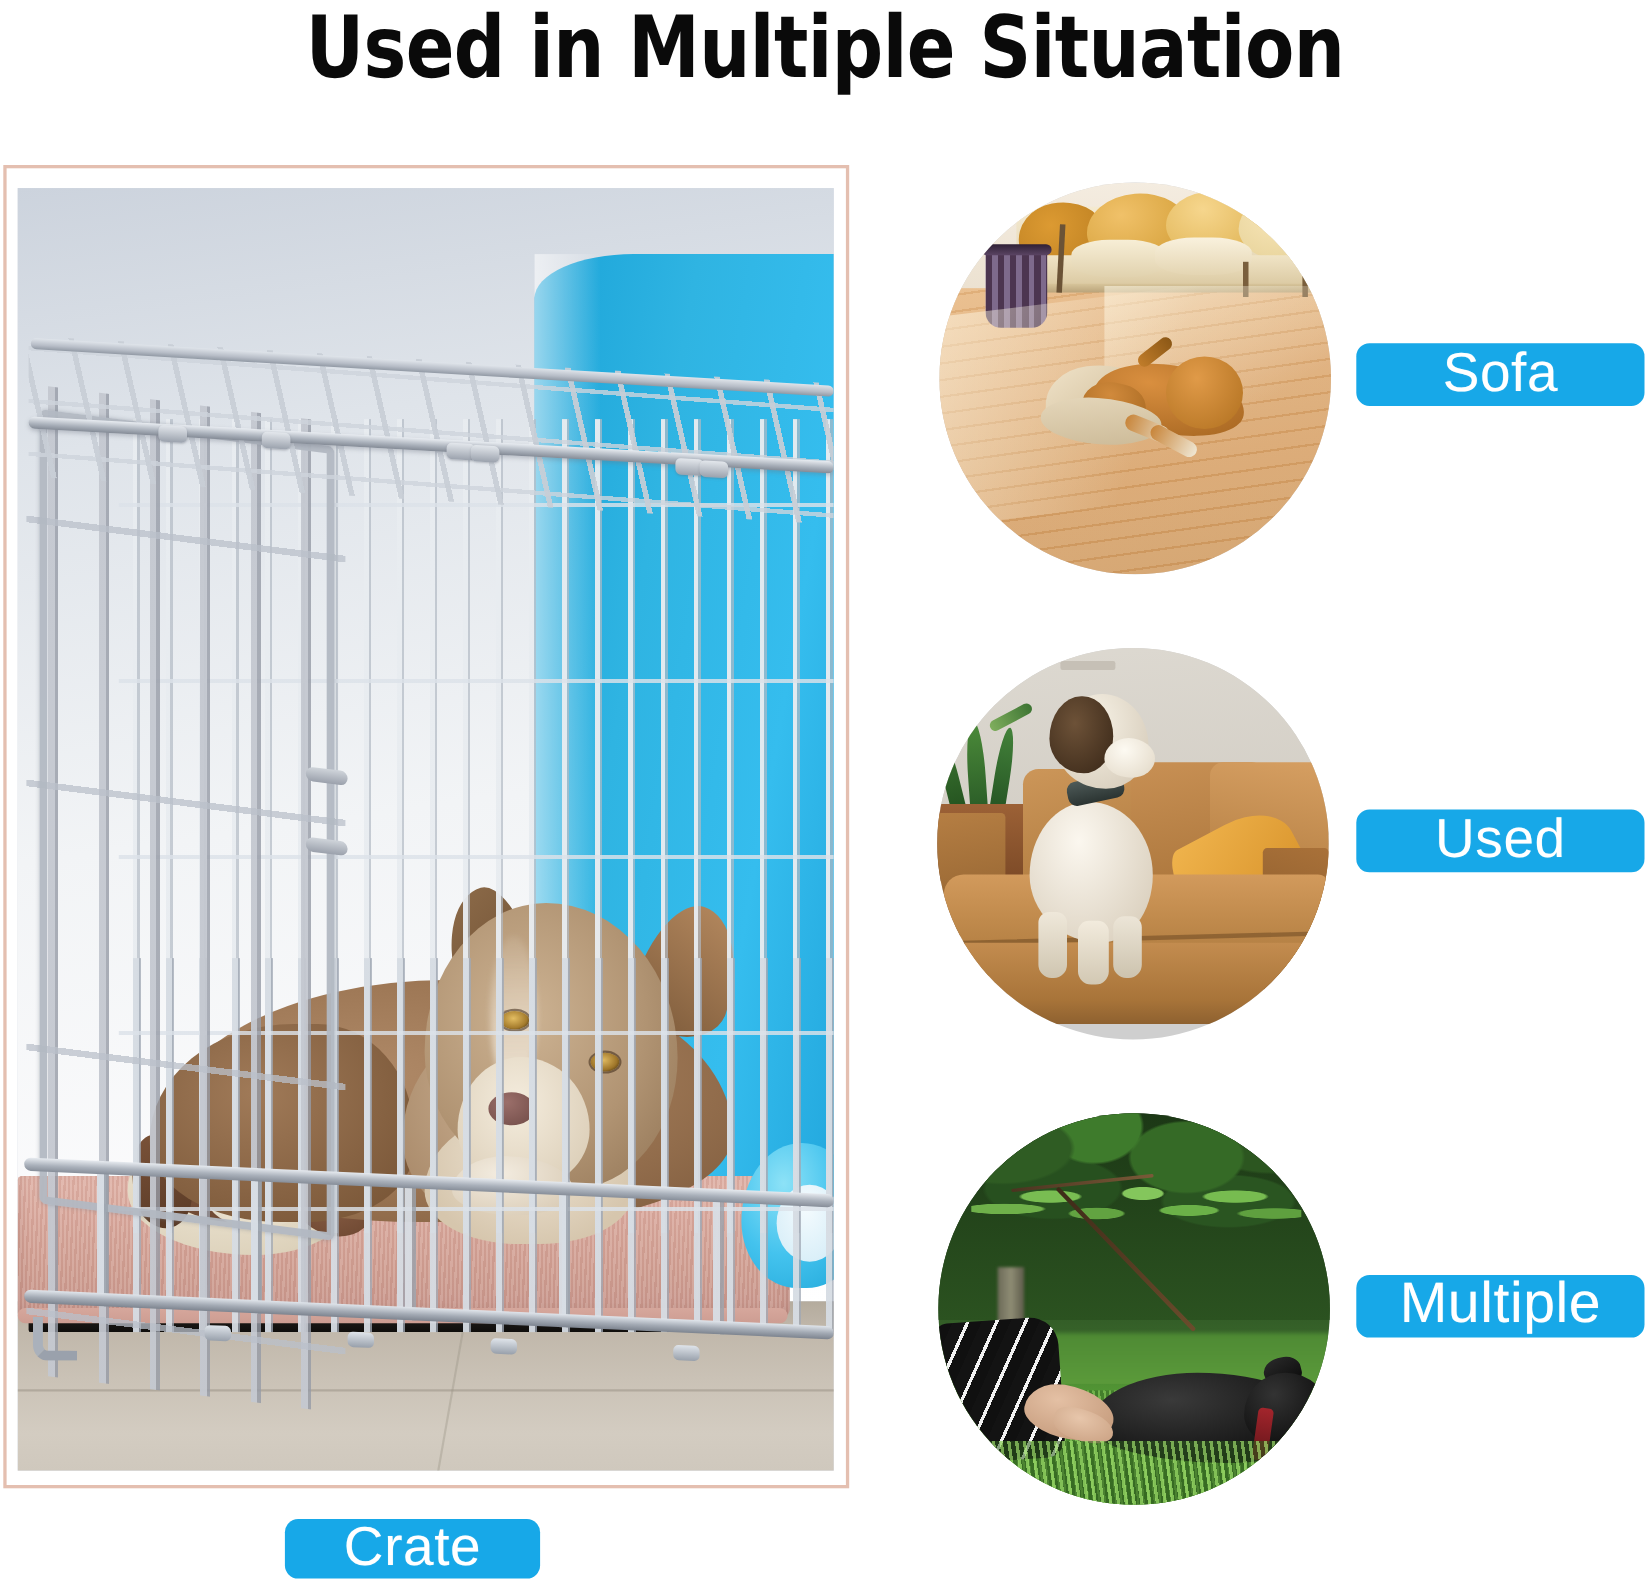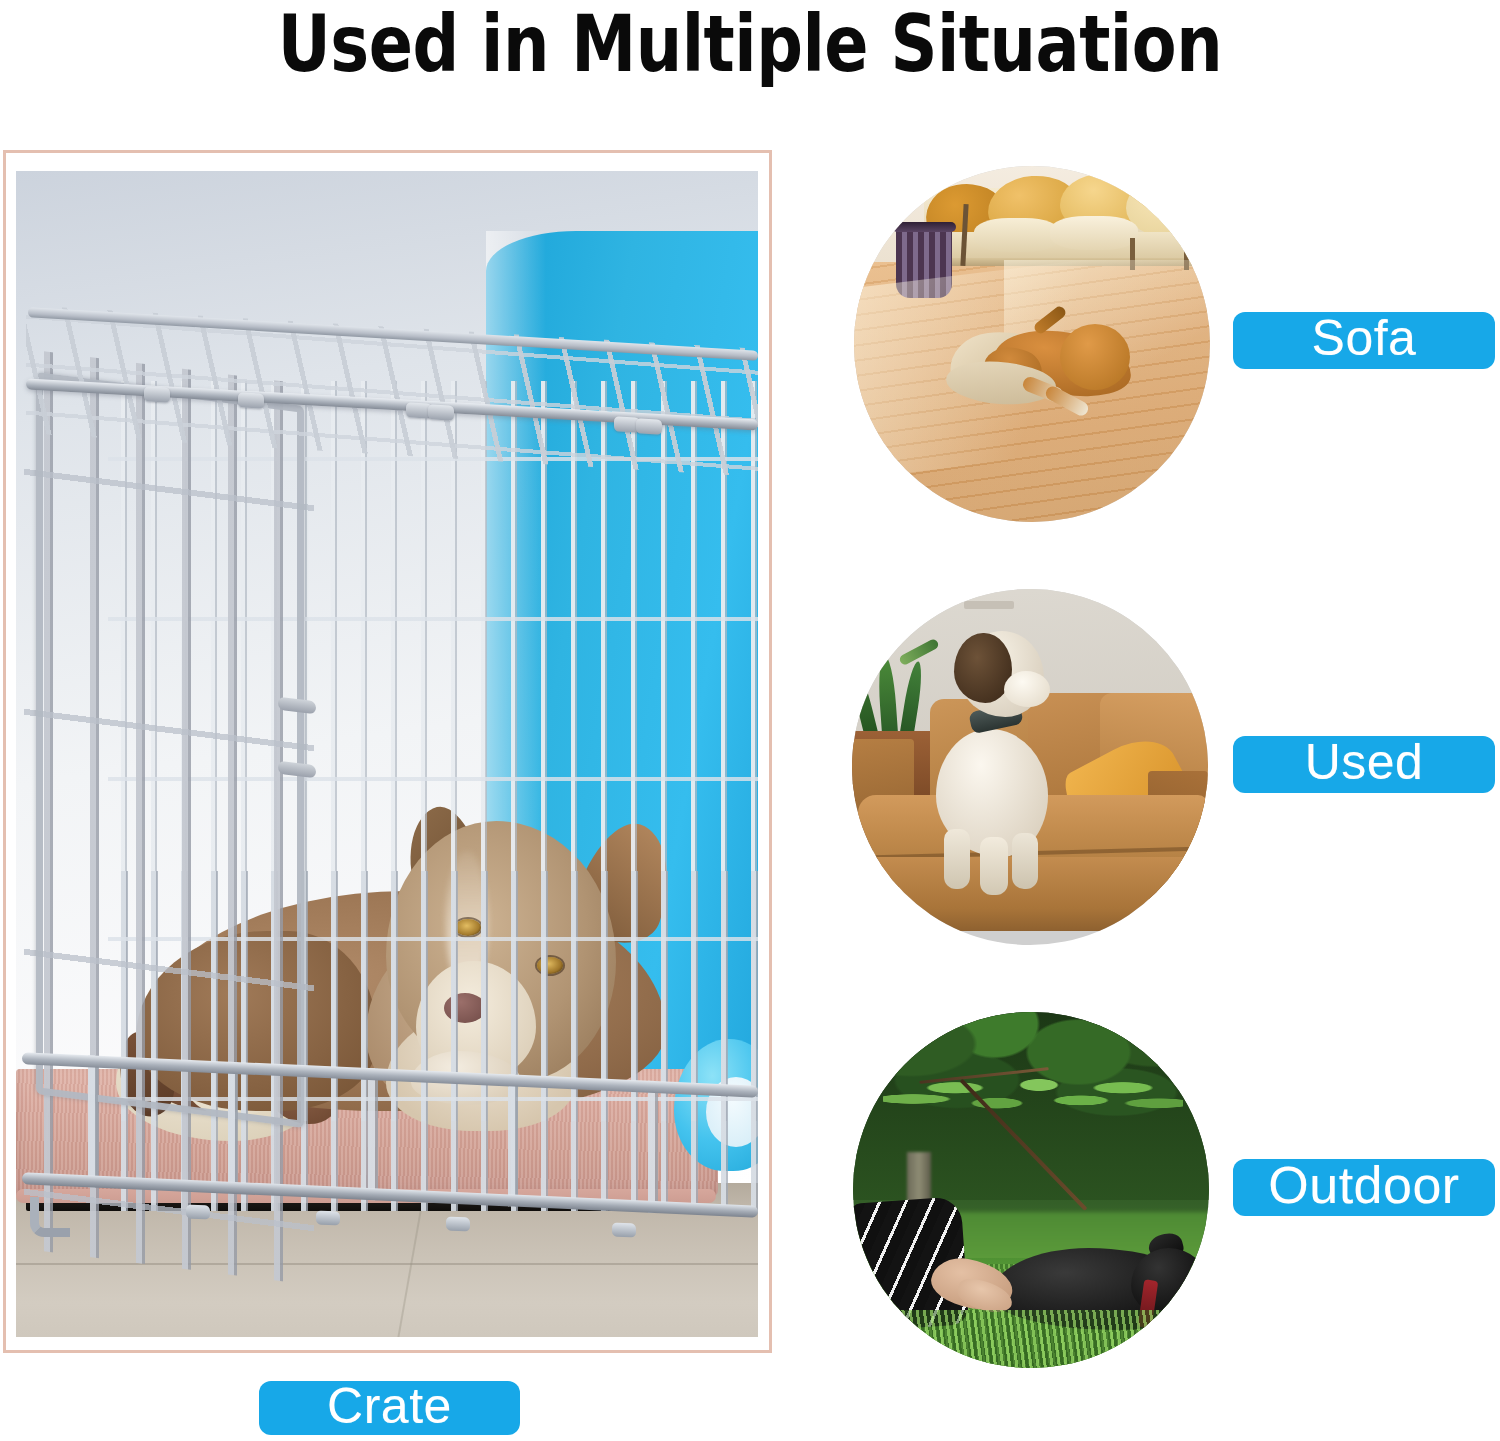--- a/index.html
+++ b/index.html
@@ -604,21 +604,21 @@
     font-size: 50px;
     font-weight: 400;
     letter-spacing: 0.5px;
     line-height: 1;
     padding-bottom: 5px;
     text-shadow: 0 0 1px rgba(255,255,255,.35);
   }
   #pill-floor   { left: 1233px; top: 312px;  width: 262px; height: 57px; }
   #pill-sofa    { left: 1233px; top: 736px;  width: 262px; height: 57px; }
   #pill-outdoor { left: 1233px; top: 1159px; width: 262px; height: 57px; font-size: 52px; }
-  #pill-crate   { left: 259px;  top: 1381px; width: 261px; height: 54px; }
+  #pill-crate   { left: 259px;  top: 1381px; width: 232px; height: 54px; }
 </style>
 </head>
 <body>
 
 <div id="page">
 
   <div id="title">Used in Multiple Situation</div>
 
   <div id="crate-frame">
     <div id="crate-photo">
@@ -772,15 +772,15 @@
       <div class="el o-dog"></div>
       <div class="el o-dog-ear"></div>
       <div class="el o-dog-head"></div>
       <div class="el o-dog-collar"></div>
       <div class="el o-sleeve"></div>
       <div class="el o-hand"></div>
       <div class="el o-fingers"></div>
       <div class="el o-fore-grass"></div>
     </div>
   </div>
-  <div class="pill" id="pill-outdoor">Outdoor</div>
+  <div class="pill" id="pill-outdoor">Multiple</div>
 
 </div>
 
 </body></html>

